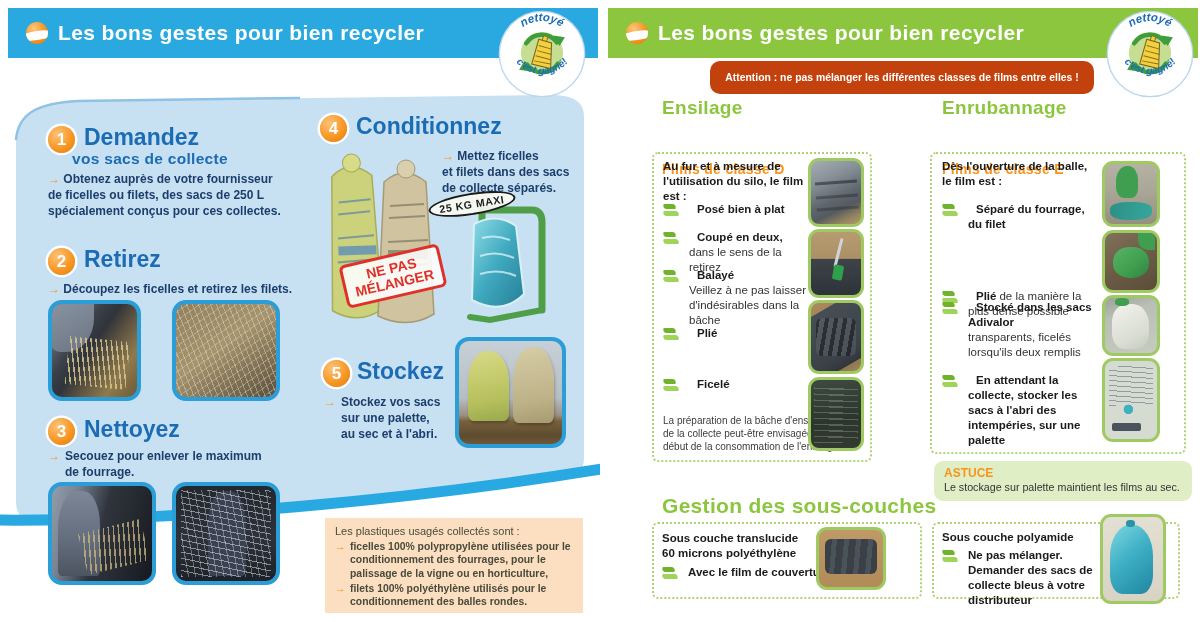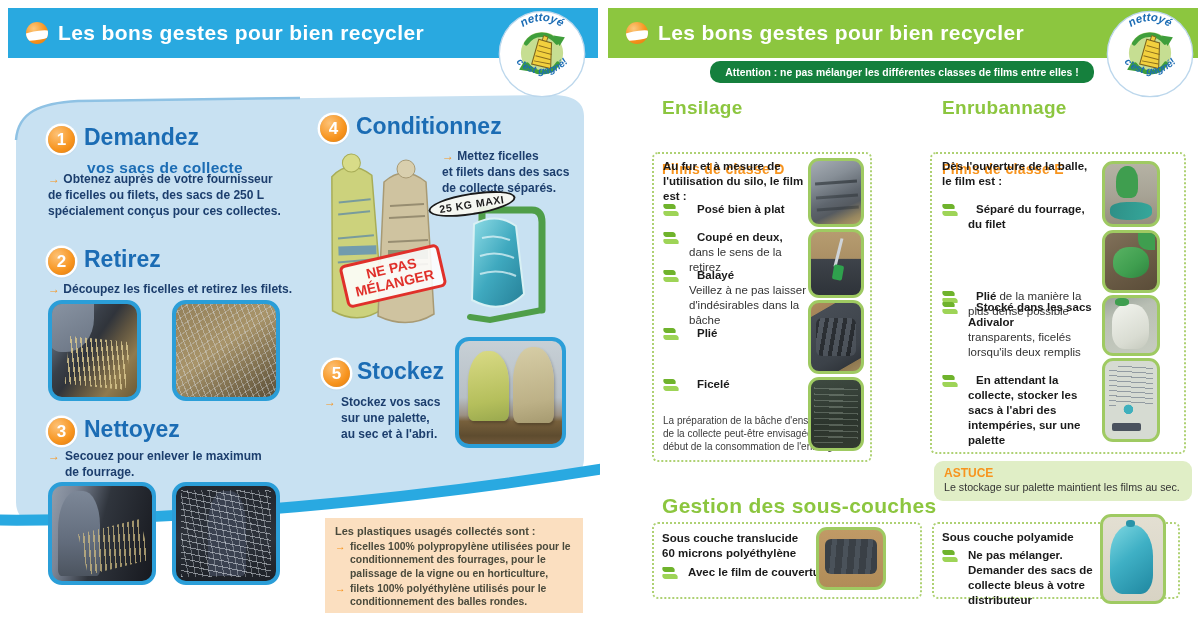--- a/index.html
+++ b/index.html
@@ -107,27 +107,27 @@
   .stamp-kg { position:absolute; transform:rotate(-9deg); border:2.5px solid #1a1a1a; border-radius:50%;
               padding:3px 9px; background:rgba(248,248,242,.92); color:#1a1a1a; font-weight:bold;
               font-size:10.5px; letter-spacing:.6px; white-space:nowrap; z-index:5; }
   .stamp-red { position:absolute; transform:rotate(-13deg); border:3px solid #e0302a; border-radius:6px;
                padding:4px 8px; background:rgba(255,255,255,.88); color:#e0302a; font-weight:bold;
                font-size:14px; line-height:1.08; text-align:center; z-index:5; }
 
   
   .infobox { position:absolute; left:325px; top:518px; width:258px; height:95px; background:#fbdfc0;
              box-sizing:border-box; padding:7px 10px; z-index:5; }
-  .infobox .t { font-size:11px; font-weight:bold; color:#4a4a3c; margin-bottom:3px; }
+  .infobox .t { font-size:11px; font-weight:normal; color:#4a4a3c; margin-bottom:3px; }
   .infobox .item { position:relative; padding-left:15px; font-size:10.4px; font-weight:bold; color:#4a4a3c;
                    line-height:1.28; margin-bottom:2px; }
   .infobox .item .arrow { position:absolute; left:0; top:0; }
 
   
-  .banner { position:absolute; left:110px; top:61px; width:384px; height:22px; background:#15803d; border-radius:10px;
+  .banner { position:absolute; left:110px; top:61px; width:384px; height:33px; background:#c2410c; border-radius:10px;
             color:#fff; font-weight:bold; font-size:10.4px; display:flex; align-items:center; justify-content:center;
             white-space:nowrap; z-index:5; }
   .sec-title { position:absolute; color:#8cc63f; font-weight:bold; font-size:19px; letter-spacing:.3px; }
   .sec-title.big { font-size:21px; }
   .sec-sub { position:absolute; color:#f7941e; font-weight:bold; font-size:14px; letter-spacing:.3px;margin-top:36px; }
   .dotbox { position:absolute; border:2px dotted #aed173; border-radius:6px; }
   .intro { position:absolute; font-weight:bold; color:#1a1a1a; font-size:11.5px; line-height:1.32; }
   .bullet { position:absolute; padding-left:26px; font-size:11.5px; line-height:1.3; color:#333; box-sizing:border-box; }
   .bullet b { color:#1a1a1a; margin-right:3px;padding-left:8px; }
   .bullet.rb .rest { display:block; }
@@ -179,21 +179,21 @@
     </div>
 
     <svg class="panelbg" width="600" height="480" viewBox="0 0 600 480">
       <path d="M16,52 C18,24 40,15 78,13 L546,7 C572,6 584,13 584,28 L584,370 C584,384 575,391 560,393 L46,436 C28,438 16,430 16,414 Z" fill="#c8e1f2"></path>
       <path d="M16,52 C18,24 40,15 78,13 L300,10" fill="none" stroke="#8fc2e4" stroke-width="2.5"></path>
       <path d="M-8,432 C180,434 410,412 608,380" fill="none" stroke="#29a9e1" stroke-width="11"></path>
     </svg>
 
     <div class="badge" style="left:48px; top:126px;">1</div>
     <div class="step-title" style="left:84px; top:124px;">Demandez</div>
-    <div class="step-sub" style="left:87px; top:150px;margin-top:9px;">vos sacs de collecte</div>
+    <div class="step-sub" style="left:72px; top:150px;">vos sacs de collecte</div>
     <div class="body-l" style="left:48px; top:171px; width:255px;">
       <div><span class="arrow">→</span> <span>Obtenez auprès de votre fournisseur</span></div>
       <div>de ficelles ou filets, des sacs de 250 L</div>
       <div>spécialement conçus pour ces collectes.</div>
     </div>
 
     <div class="badge" style="left:48px; top:248px;">2</div>
     <div class="step-title" style="left:84px; top:246px;">Retirez</div>
     <div class="body-l" style="left:48px; top:281px; width:260px;">
       <div><span class="arrow">→</span> <span>Découpez les ficelles et retirez les filets.</span></div>

